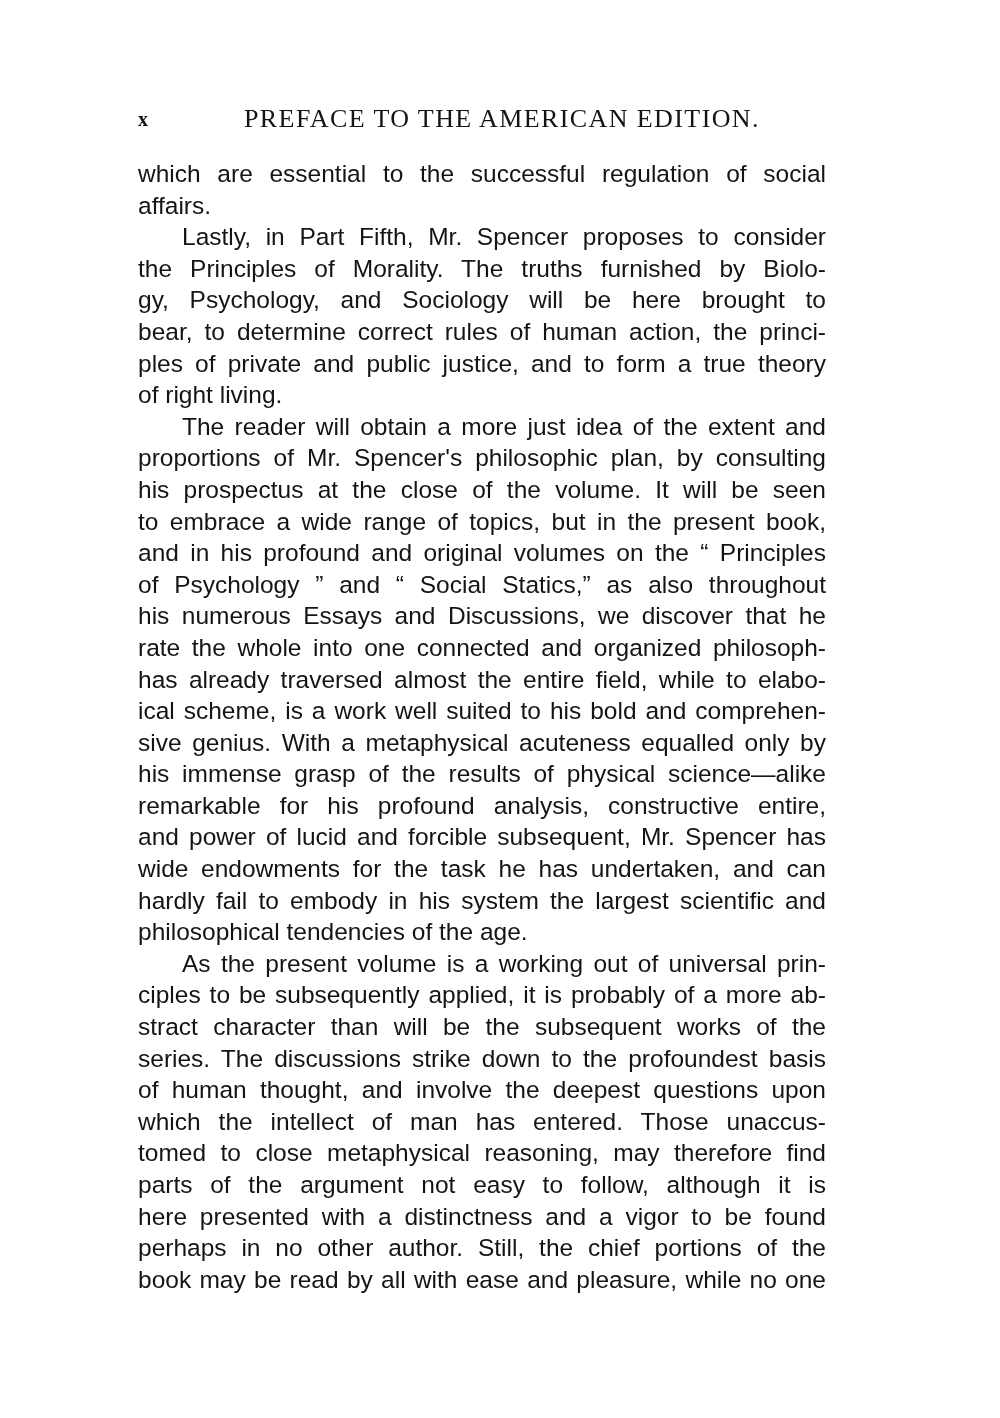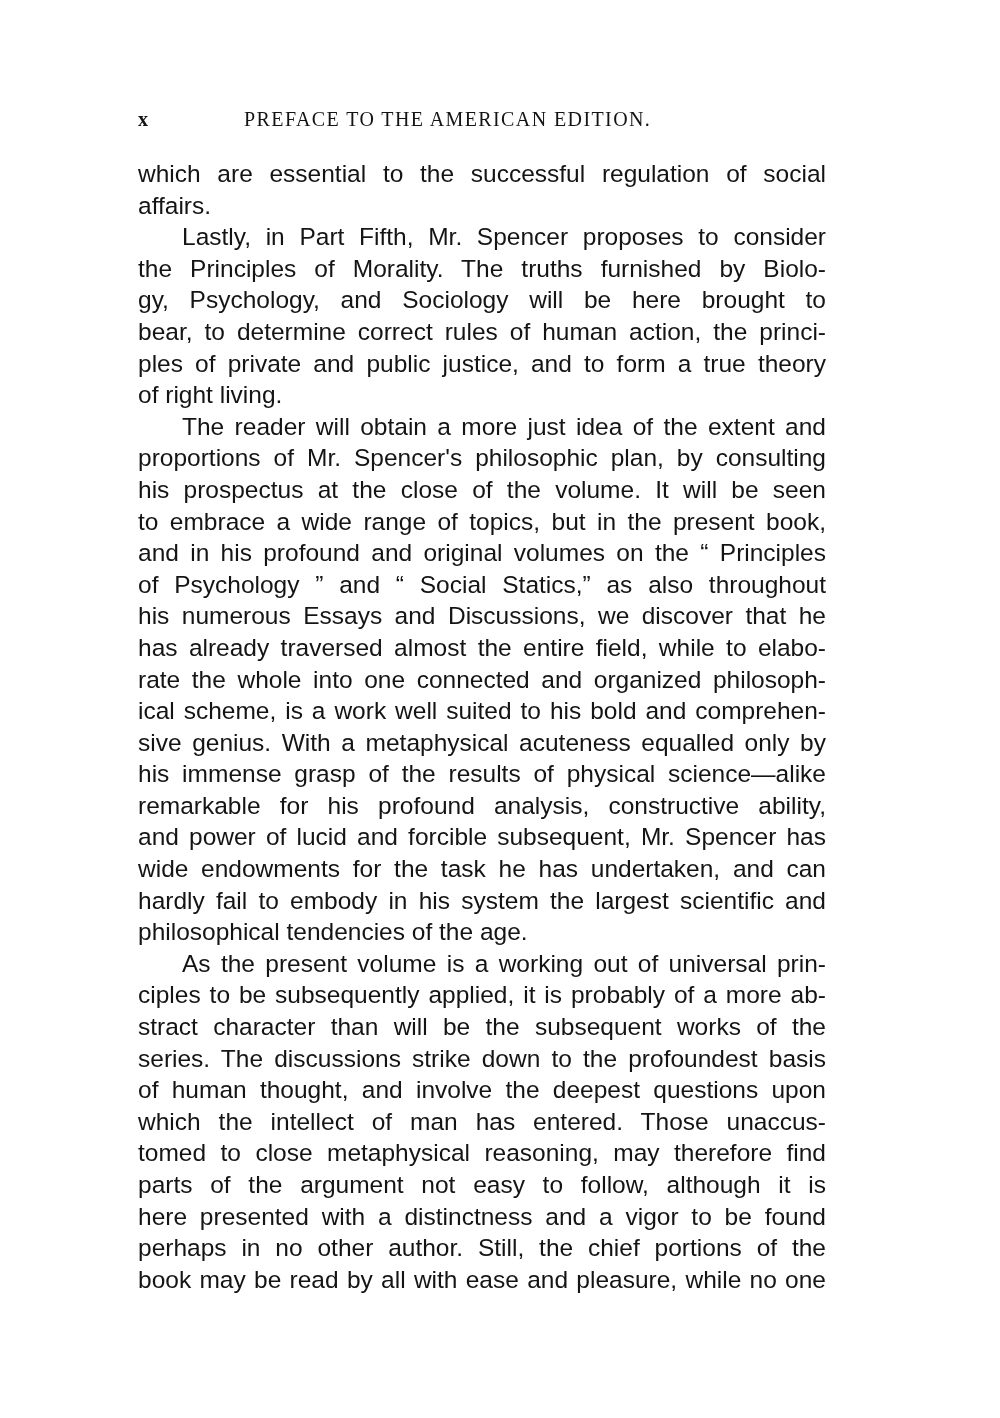--- a/index.html
+++ b/index.html
@@ -13,21 +13,21 @@
       position: absolute; left: 138px; top: 104px; width: 688px; height: 30px;
     }
     .folio {
       position: absolute; left: 0; top: 0;
       font-family: "Liberation Serif", serif; font-weight: bold;
       font-size: 20px; line-height: 30px;
     }
     .running-head {
       position: absolute; left: 106px; top: 0;
       font-family: "Liberation Serif", serif;
-      font-size: 20px; letter-spacing: 1.4px; line-height: 30px;
+      font-size: 26px; letter-spacing: 1.4px; line-height: 30px;
     }
     .body {
       position: absolute; left: 138px; top: 158px; width: 688px;
     }
     .line {
       display: block; height: 31.6px; line-height: 31.6px;
       font-family: Liberation Sans, sans-serif; font-size: 24.5px;
       white-space: nowrap; text-align: justify; text-align-last: justify;
     }
     .line.last { text-align-last: left; }
@@ -55,26 +55,26 @@
         <span class="line last">of right living.</span>
       </div>
       <div>
         <span class="line indent">The reader will obtain a more just idea of the extent and</span>
         <span class="line">proportions of Mr. Spencer's philosophic plan, by consulting</span>
         <span class="line">his prospectus at the close of the volume.  It will be seen</span>
         <span class="line">to embrace a wide range of topics, but in the present book,</span>
         <span class="line">and in his profound and original volumes on the “ Principles</span>
         <span class="line">of Psychology ” and “ Social Statics,” as also throughout</span>
         <span class="line">his numerous Essays and Discussions, we discover that he</span>
+        <span class="line">rate the whole into one connected and organized philosoph-</span>
         <span class="line">has already traversed almost the entire field, while to elabo-</span>
-        <span class="line">rate the whole into one connected and organized philosoph-</span>
         <span class="line">ical scheme, is a work well suited to his bold and comprehen-</span>
         <span class="line">sive genius.  With a metaphysical acuteness equalled only by</span>
         <span class="line">his immense grasp of the results of physical science—alike</span>
-        <span class="line">remarkable for his profound analysis, constructive ability,</span>
+        <span class="line">remarkable for his profound analysis, constructive entire,</span>
         <span class="line">and power of lucid and forcible subsequent, Mr. Spencer has</span>
         <span class="line">wide endowments for the task he has undertaken, and can</span>
         <span class="line">hardly fail to embody in his system the largest scientific and</span>
         <span class="line last">philosophical tendencies of the age.</span>
       </div>
       <div>
         <span class="line indent">As the present volume is a working out of universal prin-</span>
         <span class="line">ciples to be subsequently applied, it is probably of a more ab-</span>
         <span class="line">stract character than will be the subsequent works of the</span>
         <span class="line">series.  The discussions strike down to the profoundest basis</span>

